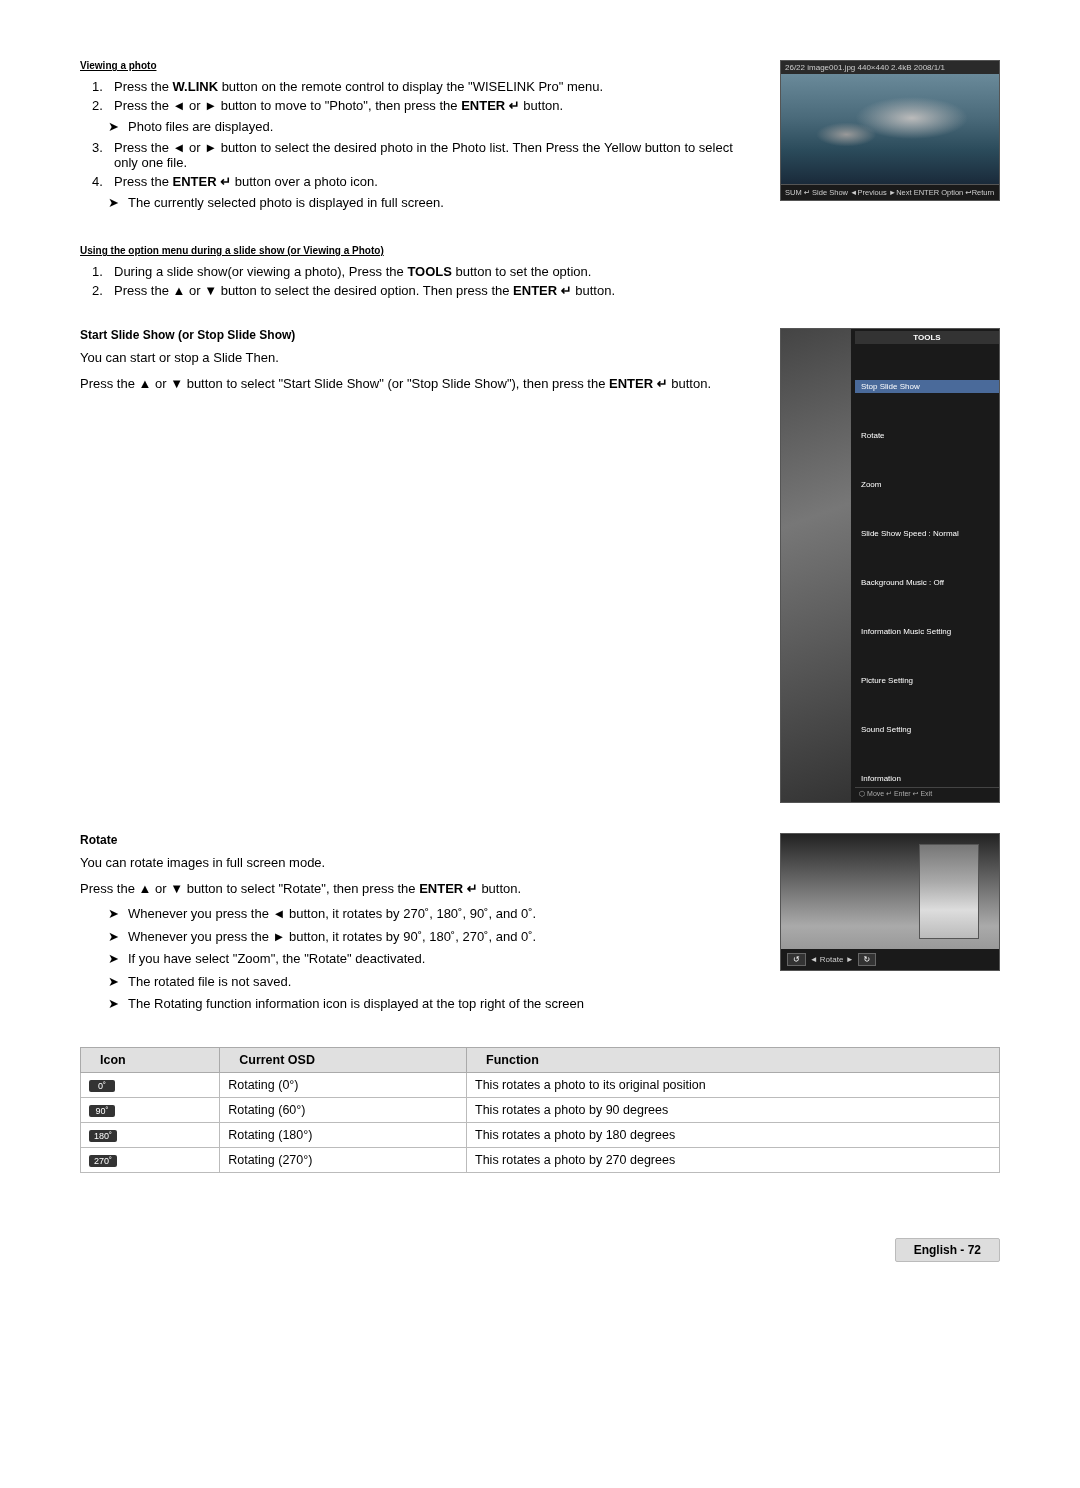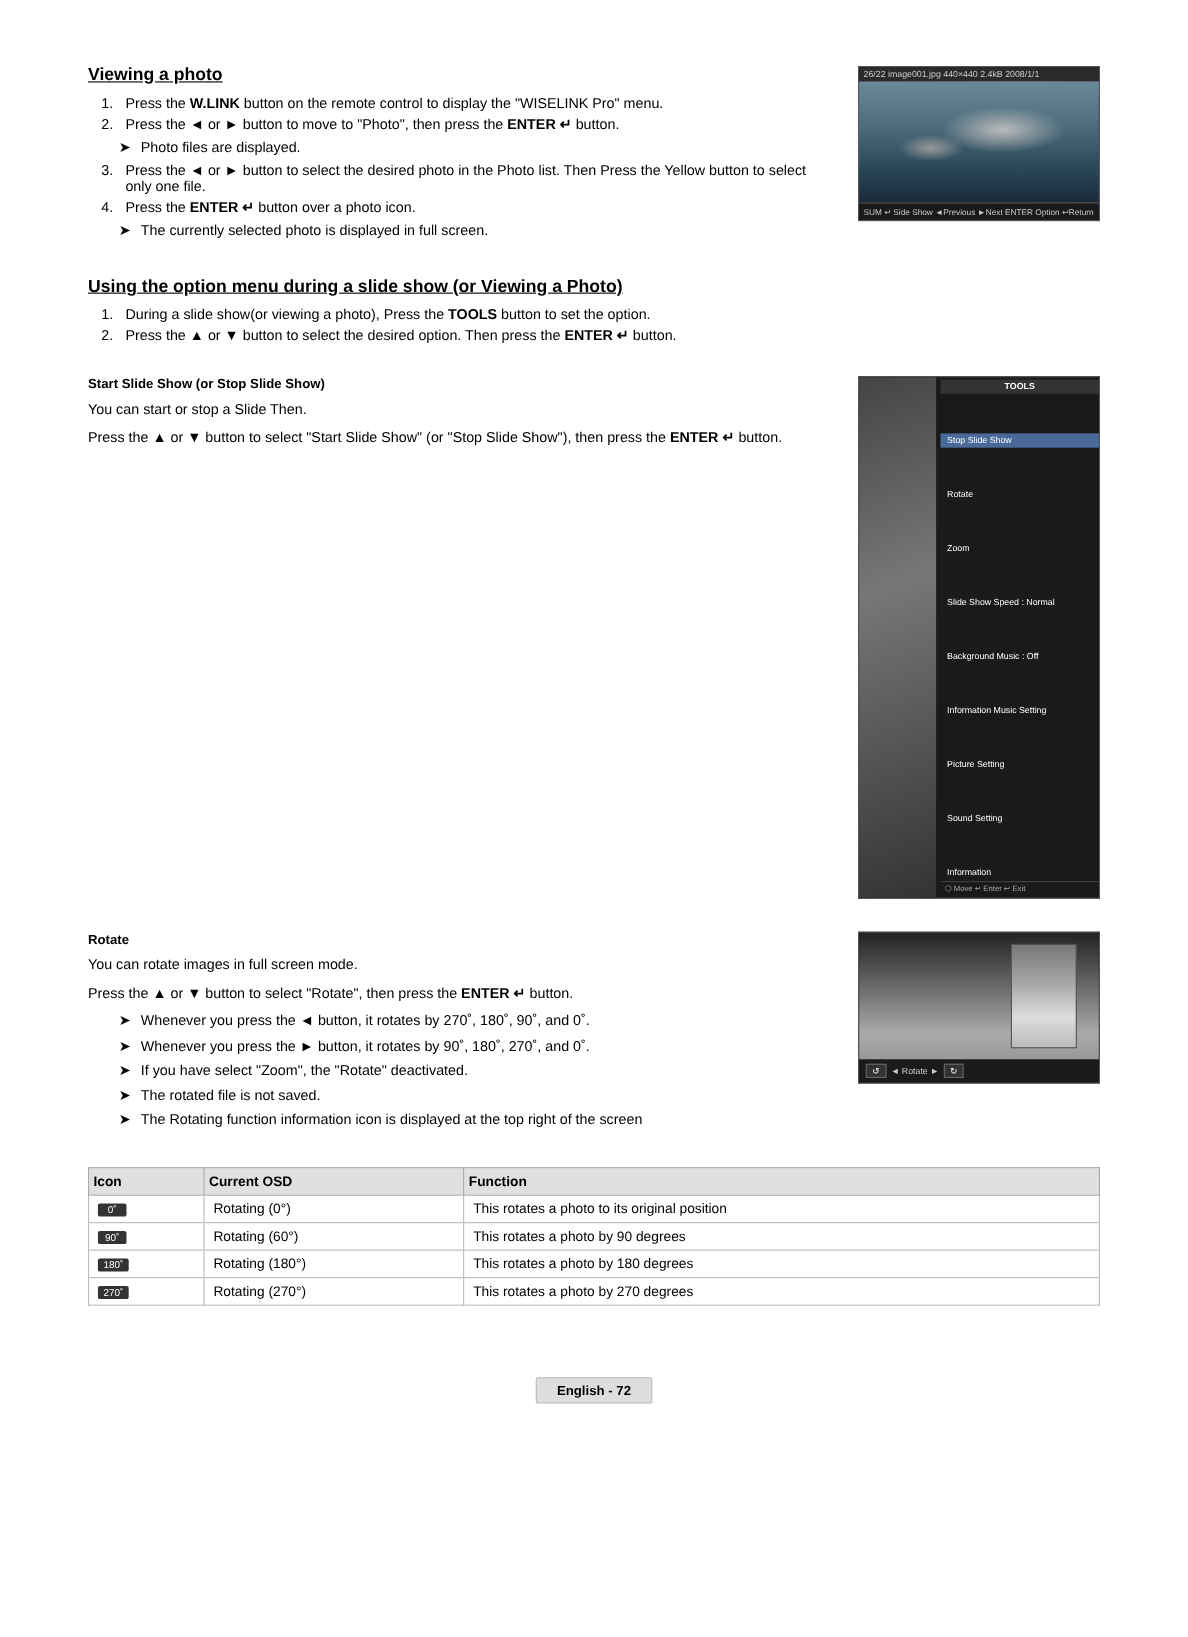--- a/index.html
+++ b/index.html
@@ -6,21 +6,21 @@
     body {
       background: #fff;
       font-family: Arial, sans-serif;
       font-size: 13px;
       color: #000;
       width: 1080px;
       min-height: 1488px;
       padding: 60px 80px 80px 80px;
     }
     h2 {
-      font-size: 16px;
+      font-size: 10px;
       font-weight: bold;
       margin-bottom: 8px;
       text-decoration: underline;
     }
     h3 {
       font-size: 12px;
       font-weight: bold;
       margin-bottom: 6px;
     }
     p { margin-bottom: 6px; line-height: 1.5; }
@@ -174,41 +174,41 @@
     
     .rotate-table {
       width: 100%;
       border-collapse: collapse;
       margin-top: 10px;
       font-size: 12.5px;
     }
     .rotate-table th {
       background: #e0e0e0;
       border: 1px solid #aaa;
-      padding: 5px 4px;
+      padding: 5px 19px;
       font-weight: bold;
       text-align: left;
     }
     .rotate-table td {
       border: 1px solid #bbb;
       padding: 5px 8px;
       vertical-align: top;
     }
     .icon-badge {
       display: inline-block;
       background: #333;
       color: #fff;
       font-size: 9px;
       padding: 1px 5px;
       border-radius: 2px;
       min-width: 26px;
       text-align: center;
     }
     .footer-bar {
-      text-align: center;
+      text-align: right;
       margin-top: 60px;
       padding: 5px 0;
     }
     .footer-badge {
       display: inline-block;
       background: #ddd;
       border: 1px solid #bbb;
       padding: 4px 18px;
       font-size: 12px;
       font-weight: bold;

